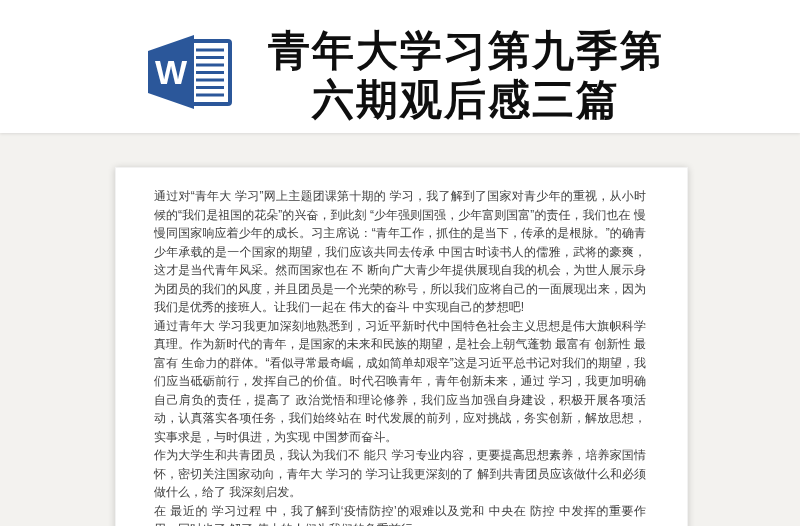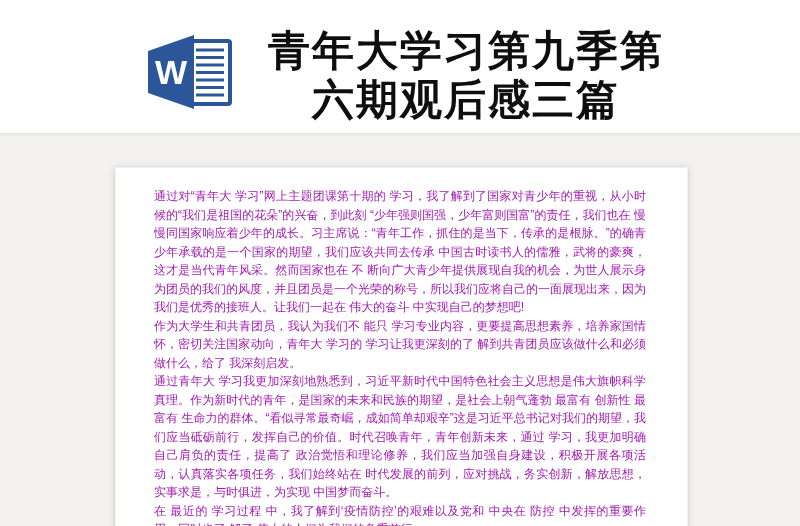--- a/index.html
+++ b/index.html
@@ -49,21 +49,21 @@
     box-sizing: border-box;
     background: #ffffff;
     border: 1px solid rgba(0,0,0,0.05);
     box-shadow: 0 1px 7px rgba(0,0,0,0.18);
     padding: 19px 41px 0 38px;
   }
   .page p {
     margin: 0;
     font-size: 12px;
     line-height: 18.5px;
-    color: #a21caf;
+    color: #404040;
     text-align: justify;
     word-break: break-all;
   }
 </style>
 </head>
 <body>
 
 <div class="screen">
 
   <div class="header">
@@ -83,18 +83,18 @@
 
       <polygon points="5,23 51,7 51,81 5,65" fill="#2B579A"></polygon>
       <text x="28" y="56" text-anchor="middle" font-family="Liberation Sans, sans-serif" font-weight="bold" font-size="34" fill="#ffffff">W</text>
     </svg>
 
     <h1 class="doc-title">青年大学习第九季第六期观后感三篇</h1>
   </div>
 
   <div class="page">
     <p>通过对“青年大 学习”网上主题团课第十期的 学习，我了解到了国家对青少年的重视，从小时候的“我们是祖国的花朵”的兴奋，到此刻 “少年强则国强，少年富则国富”的责任，我们也在 慢慢同国家响应着少年的成长。习主席说：“青年工作，抓住的是当下，传承的是根脉。”的确青少年承载的是一个国家的期望，我们应该共同去传承 中国古时读书人的儒雅，武将的豪爽，这才是当代青年风采。然而国家也在 不 断向广大青少年提供展现自我的机会，为世人展示身为团员的我们的风度，并且团员是一个光荣的称号，所以我们应将自己的一面展现出来，因为我们是优秀的接班人。让我们一起在 伟大的奋斗 中实现自己的梦想吧!</p>
+    <p>通过青年大 学习我更加深刻地熟悉到，习近平新时代中国特色社会主义思想是伟大旗帜科学真理。作为新时代的青年，是国家的未来和民族的期望，是社会上朝气蓬勃 最富有 创新性 最富有 生命力的群体。“看似寻常最奇崛，成如简单却艰辛”这是习近平总书记对我们的期望，我们应当砥砺前行，发挥自己的价值。时代召唤青年，青年创新未来，通过 学习，我更加明确自己肩负的责任，提高了 政治觉悟和理论修养，我们应当加强自身建设，积极开展各项活动，认真落实各项任务，我们始终站在 时代发展的前列，应对挑战，务实创新，解放思想，实事求是，与时俱进，为实现 中国梦而奋斗。</p>
     <p>作为大学生和共青团员，我认为我们不 能只 学习专业内容，更要提高思想素养，培养家国情怀，密切关注国家动向，青年大 学习的 学习让我更深刻的了 解到共青团员应该做什么和必须做什么，给了 我深刻启发。</p>
-    <p>通过青年大 学习我更加深刻地熟悉到，习近平新时代中国特色社会主义思想是伟大旗帜科学真理。作为新时代的青年，是国家的未来和民族的期望，是社会上朝气蓬勃 最富有 创新性 最富有 生命力的群体。“看似寻常最奇崛，成如简单却艰辛”这是习近平总书记对我们的期望，我们应当砥砺前行，发挥自己的价值。时代召唤青年，青年创新未来，通过 学习，我更加明确自己肩负的责任，提高了 政治觉悟和理论修养，我们应当加强自身建设，积极开展各项活动，认真落实各项任务，我们始终站在 时代发展的前列，应对挑战，务实创新，解放思想，实事求是，与时俱进，为实现 中国梦而奋斗。</p>
     <p>在 最近的 学习过程 中，我了解到‘疫情防控’的艰难以及党和 中央在 防控 中发挥的重要作用，同时也了 解了 伟大的人们为我们的负重前行。</p>
   </div>
 
 </div>
 
 </body></html>

